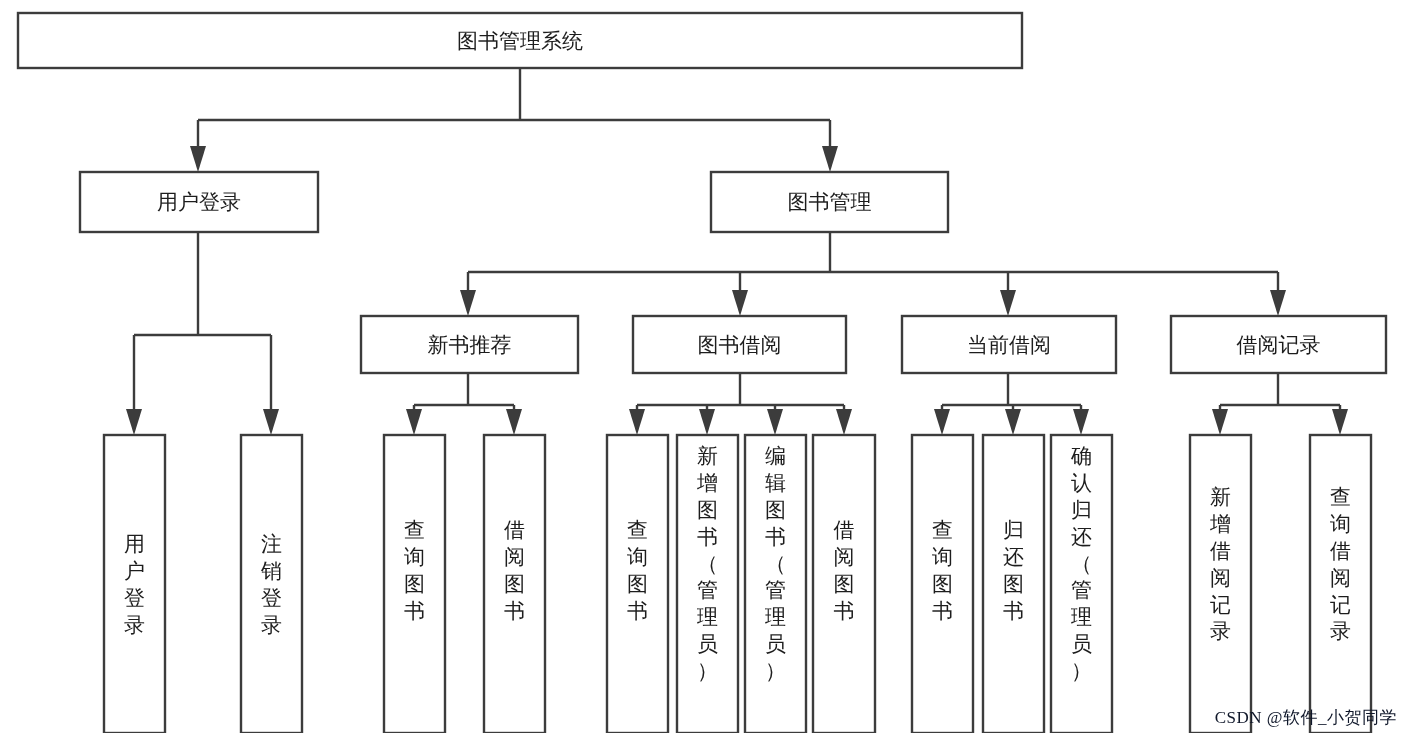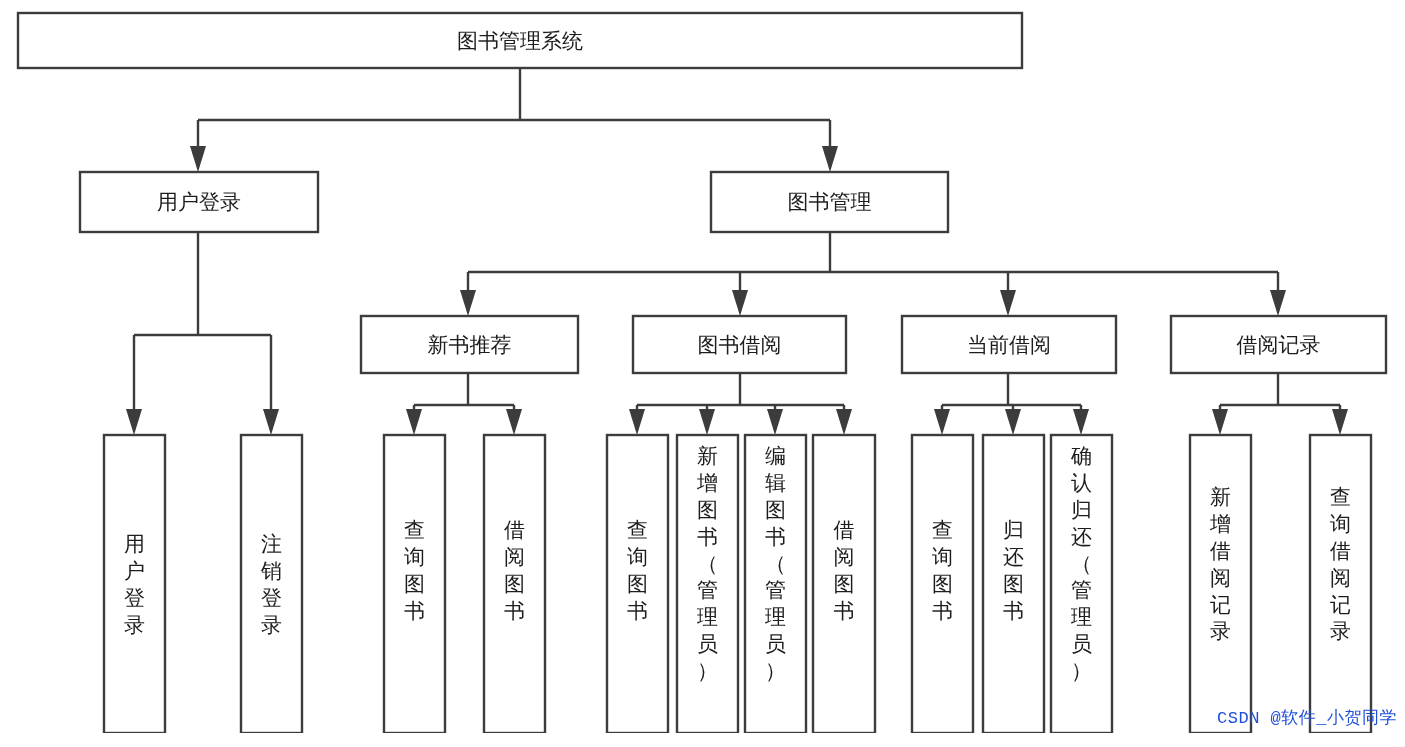--- a/index.html
+++ b/index.html
@@ -64,23 +64,23 @@
     font-size: 21px;
     line-height: 1.28;
     color: #1d1d1d;
     text-align: center;
     display: block;
   }
   .watermark {
     position: absolute;
     right: 8px;
     bottom: 4px;
-    font-family: Liberation Mono, monospace;
+    font-family: Liberation Serif, serif;
     font-size: 17px;
-    color: #1d4ed8;
+    color: #0f172a;
     letter-spacing: 0.5px;
     user-select: none;
     white-space: nowrap;
   }
 </style>
 </head>
 <body>
 
 <div id="diagram-root">
 

